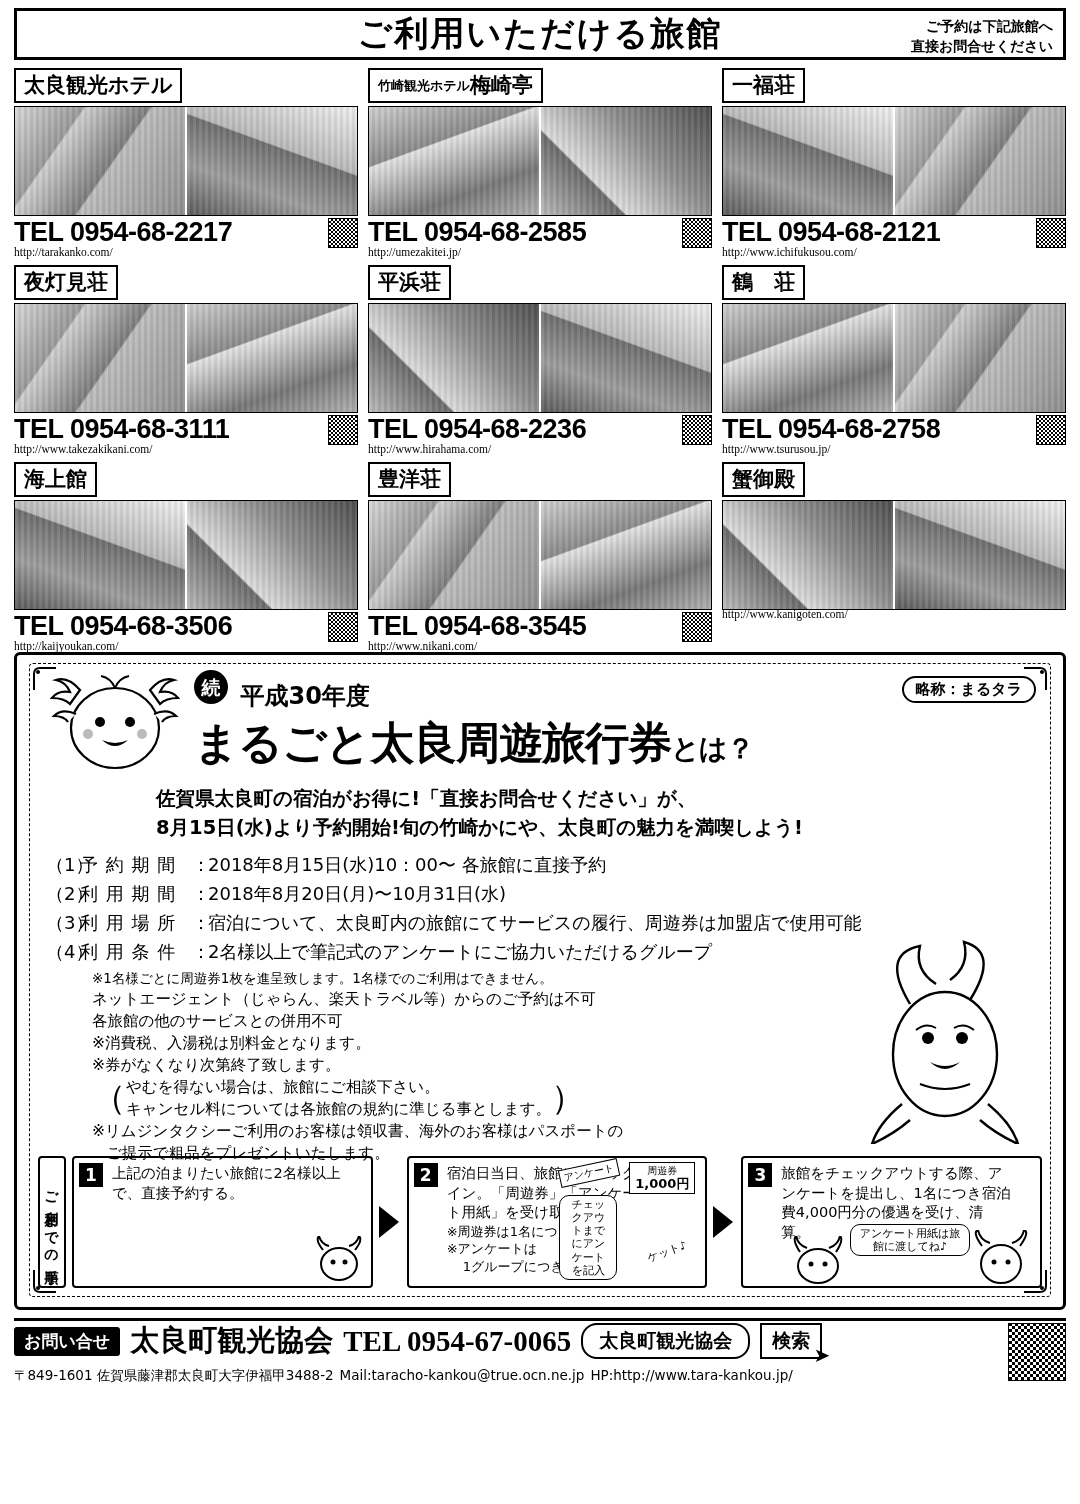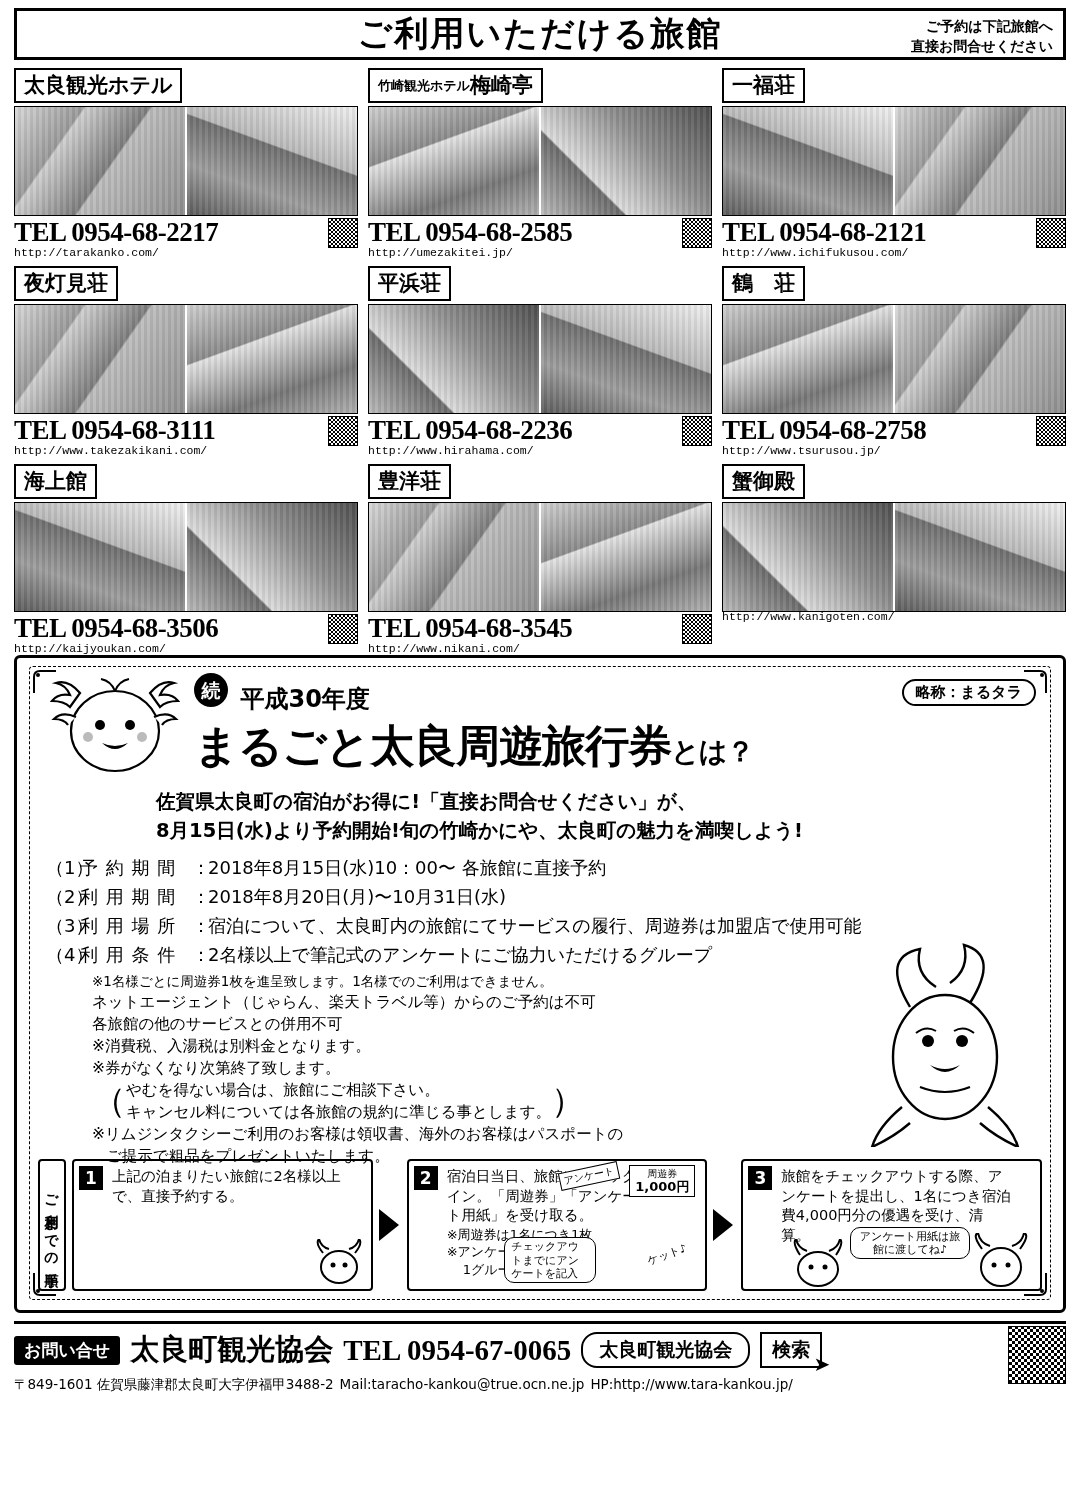--- a/index.html
+++ b/index.html
@@ -67,32 +67,32 @@
   .photo::after {
     content: ""; position: absolute; inset: 0;
     background:
       repeating-linear-gradient(90deg, rgba(255,255,255,0.07) 0 3px, rgba(0,0,0,0.06) 3px 6px);
   }
   .tel-row {
     display: flex; align-items: center; gap: 4px; margin-top: 1px;
   }
   .tel {
     font-size: 27px; font-weight: bold; letter-spacing: -0.5px;
-    font-family: Liberation Serif, serif;
+    font-family: Liberation Sans, sans-serif;
     white-space: nowrap; flex: 1;
   }
   .qr {
     width: 30px; height: 30px; flex: 0 0 30px;
     background:
       repeating-linear-gradient(0deg, #000 0 2px, #fff 2px 4px),
       repeating-linear-gradient(90deg, #000 0 2px, #fff 2px 4px);
     background-blend-mode: difference;
     border: 1px solid #000;
   }
-  .url { font-size: 11.5px; font-family: Liberation Mono, monospace; margin-top: -2px; }
+  .url { font-size: 11.5px; font-family: Liberation Serif, serif; margin-top: -2px; }
 
   .grid-note {
     text-align: center; font-size: 13.5px; margin-top: 6px; margin-bottom: 4px;
     font-family: "DejaVu Sans", sans-serif;
   }
 
   
   .panel {
     border: 3px solid #000;
     border-radius: 6px;
@@ -204,21 +204,21 @@
     font-family: "DejaVu Sans", sans-serif;
   }
   .ticket {
     position: absolute; border: 1.5px solid #000; background: #fff;
     font-size: 10px; text-align: center; padding: 2px 3px; line-height: 1.15;
     font-family: "DejaVu Sans", sans-serif;
   }
 
   
   .footer {
-    margin-top: 8px; border-top: 3px solid #000; padding-top: 6px;
+    margin-top: 8px; border-top: 3px solid #000; 
     position: relative; height: 86px;
   }
   .f-row1 { display: flex; align-items: center; gap: 10px; }
   .f-tag {
     background: #000; color: #fff; font-size: 17px; font-weight: bold;
     padding: 3px 10px; border-radius: 3px; font-family: "DejaVu Sans", sans-serif;
   }
   .f-org { font-size: 29px; font-weight: bold; font-family: "DejaVu Sans", sans-serif; }
   .f-tel { font-size: 29px; font-weight: bold; font-family: "Liberation Serif", serif; }
   .f-box {
@@ -548,21 +548,21 @@
           <div class="n">2</div>
           <div style="max-width:200px">宿泊日当日、旅館にチェックイン。「周遊券」「アンケート用紙」を受け取る。</div>
           <div style="font-size:13px;max-width:200px">※周遊券は1名につき1枚</div>
           <div style="font-size:13px;max-width:200px">※アンケートは</div>
           <div style="font-size:13px;margin-left:16px">1グループにつき1枚</div>
           <div class="ticket" style="right:86px;top:6px;width:60px;transform:rotate(-12deg)">アンケート</div>
           <div class="ticket" style="right:10px;top:4px;width:66px">
             <div>周遊券</div>
             <div style="font-weight:bold;font-size:13px">1,000円</div>
           </div>
-          <div class="chip" style="right:109px;bottom:6px;width:92px;text-align:left">チェックアウトまでにアンケートを記入</div>
+          <div class="chip" style="right:88px;bottom:6px;width:58px;text-align:center">チェックアウトまでにアンケートを記入</div>
           <div style="position:absolute;right:18px;bottom:26px;font-size:11px;transform:rotate(-20deg)">ケット♪</div>
         </div>
 
         <div class="arrow"></div>
 
         <div class="step">
           <div class="n">3</div>
           <div style="max-width:230px">旅館をチェックアウトする際、アンケートを提出し、1名につき宿泊費4,000円分の優遇を受け、清算。</div>
           <div class="chip" style="right:70px;bottom:30px;width:120px;text-align:center">アンケート用紙は旅館に渡してね♪</div>
           <svg viewBox="0 0 70 50" width="70" height="50" style="position:absolute;left:40px;bottom:0">

